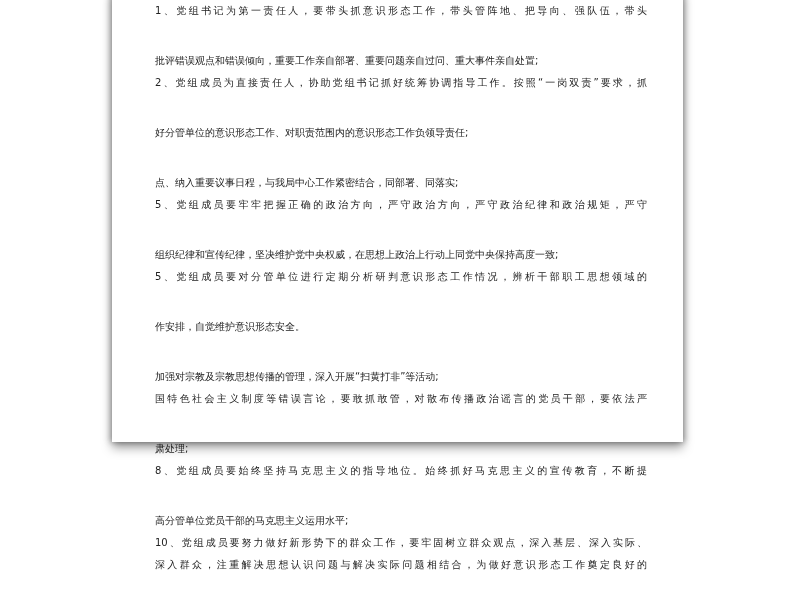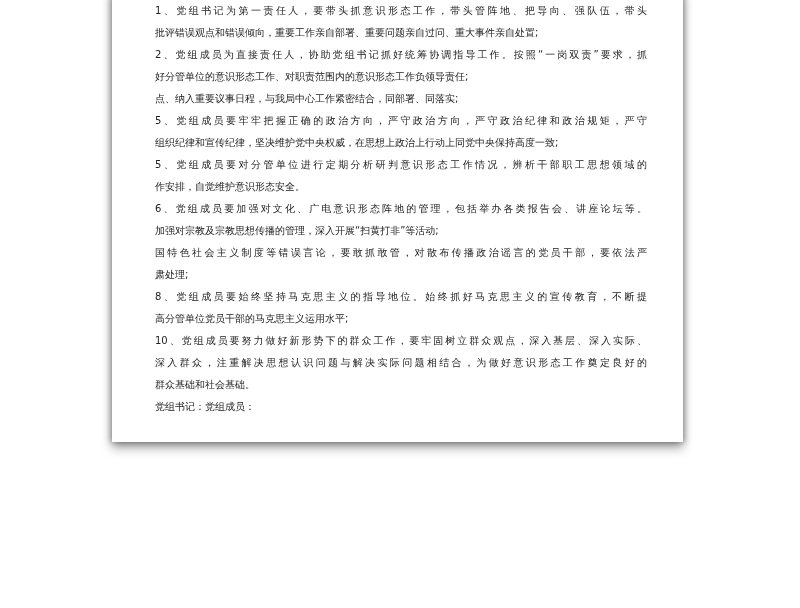--- a/index.html
+++ b/index.html
@@ -1,21 +1,21 @@
 <!DOCTYPE html>
 <html><head>
 <meta charset="utf-8">
 <style>
 html,body{margin:0;padding:0;background:#fff;}
 body{width:800px;height:608px;position:relative;overflow:hidden;font-family:"DejaVu Sans",sans-serif;}
 .page{position:absolute;left:112px;top:-10px;width:571px;height:452px;background:#fff;
   box-shadow:0 6px 10px rgba(0,0,0,0.35), 2px 0 6px rgba(0,0,0,0.25), -2px 0 6px rgba(0,0,0,0.25);}
 .text{position:absolute;left:43px;top:10px;width:492px;font-size:10px;line-height:22px;color:#222;}
 .line{white-space:nowrap;height:22px;text-align:justify;text-align-last:justify;}
-.line.last{text-align-last:left;}
+.line.last{text-align-last:left;margin-top:28px;}
 </style>
 </head>
 <body>
 
 <div class="page">
   <div class="text">
     <div>
       <div class="line">1、党组书记为第一责任人，要带头抓意识形态工作，带头管阵地、把导向、强队伍，带头</div>
       <div class="line last">批评错误观点和错误倾向，重要工作亲自部署、重要问题亲自过问、重大事件亲自处置;</div>
     </div>
@@ -28,21 +28,20 @@
     </div>
     <div>
       <div class="line">5、党组成员要牢牢把握正确的政治方向，严守政治方向，严守政治纪律和政治规矩，严守</div>
       <div class="line last">组织纪律和宣传纪律，坚决维护党中央权威，在思想上政治上行动上同党中央保持高度一致;</div>
     </div>
     <div>
       <div class="line">5、党组成员要对分管单位进行定期分析研判意识形态工作情况，辨析干部职工思想领域的</div>
       <div class="line last">作安排，自觉维护意识形态安全。</div>
     </div>
     <div>
-      <div class="line">6、党组成员要加强对文化、广电意识形态阵地的管理，包括举办各类报告会、讲座论坛等。</div>
       <div class="line last">加强对宗教及宗教思想传播的管理，深入开展“扫黄打非”等活动;</div>
     </div>
     <div>
       <div class="line">国特色社会主义制度等错误言论，要敢抓敢管，对散布传播政治谣言的党员干部，要依法严</div>
       <div class="line last">肃处理;</div>
     </div>
     <div>
       <div class="line">8、党组成员要始终坚持马克思主义的指导地位。始终抓好马克思主义的宣传教育，不断提</div>
       <div class="line last">高分管单位党员干部的马克思主义运用水平;</div>
     </div>

